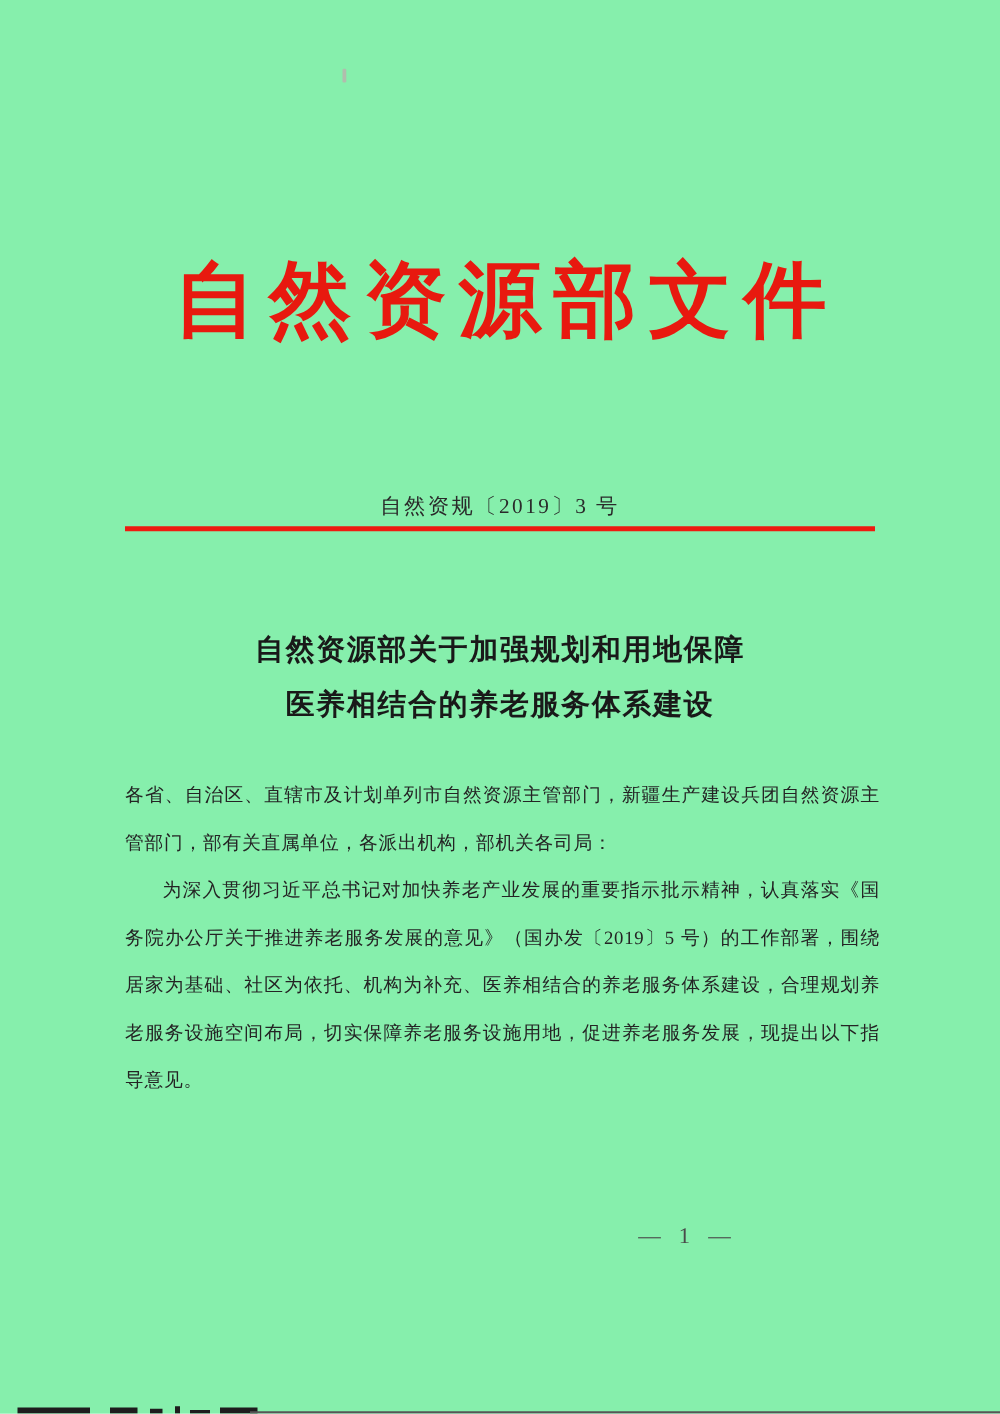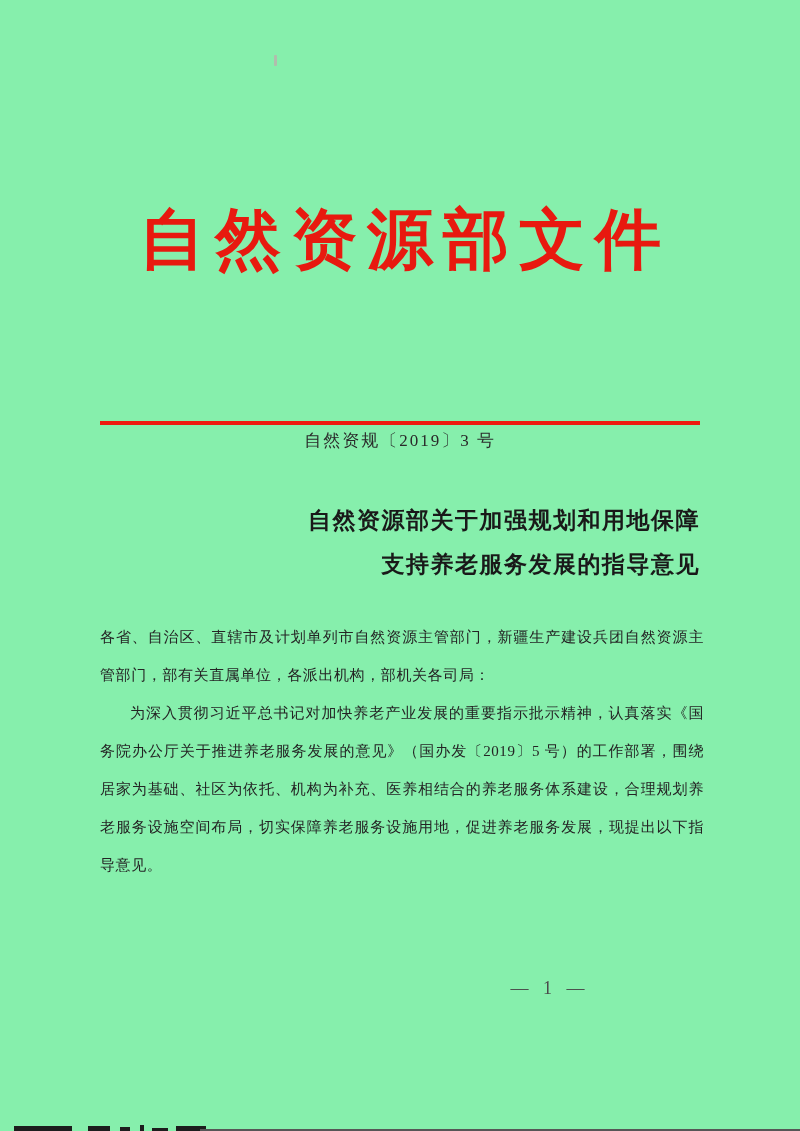--- a/index.html
+++ b/index.html
@@ -61,40 +61,39 @@
     position: absolute;
     left: 0;
     top: 393px;
     width: 800px;
     text-align: center;
     font-family: "Liberation Serif", "DejaVu Serif", serif;
     font-size: 17px;
     letter-spacing: 2px;
     color: #2a2a2a;
     white-space: nowrap;
-    margin-top: 36px;
   }
 
   
   .red-rule {
     position: absolute;
     left: 100px;
     top: 421px;
     width: 600px;
     height: 4px;
     background: #ee1b10;
   }
 
   
   .doc-title {
     position: absolute;
     left: 100px;
     top: 498px;
     width: 600px;
-    text-align: right;
+    text-align: center;
     font-family: "DejaVu Sans", "Liberation Sans", sans-serif;
     font-weight: 700;
     font-size: 23px;
     line-height: 44px;
     letter-spacing: 1.5px;
     color: #191919;
   }
   .doc-title .line {
     display: block;
     white-space: nowrap;
@@ -174,21 +173,21 @@
   <div class="masthead">
     <span class="masthead-title">自然资源部文件</span>
   </div>
 
   <div class="doc-number">自然资规〔2019〕3 号</div>
 
   <div class="red-rule"></div>
 
   <div class="doc-title">
     <span class="line">自然资源部关于加强规划和用地保障</span>
-    <span class="line">支持养老服务发展的指导意见</span>
+    <span class="line">医养相结合的养老服务体系建设</span>
   </div>
 
   <div class="body-text">
     <p>各省、自治区、直辖市及计划单列市自然资源主管部门，新疆生产建设兵团自然资源主管部门，部有关直属单位，各派出机构，部机关各司局：</p>
     <p class="indent">为深入贯彻习近平总书记对加快养老产业发展的重要指示批示精神，认真落实《国务院办公厅关于推进养老服务发展的意见》（国办发〔2019〕5 号）的工作部署，围绕居家为基础、社区为依托、机构为补充、医养相结合的养老服务体系建设，合理规划养老服务设施空间布局，切实保障养老服务设施用地，促进养老服务发展，现提出以下指导意见。</p>
   </div>
 
   <div class="page-number">— 1 —</div>
 
   <div class="next-page-sliver">

